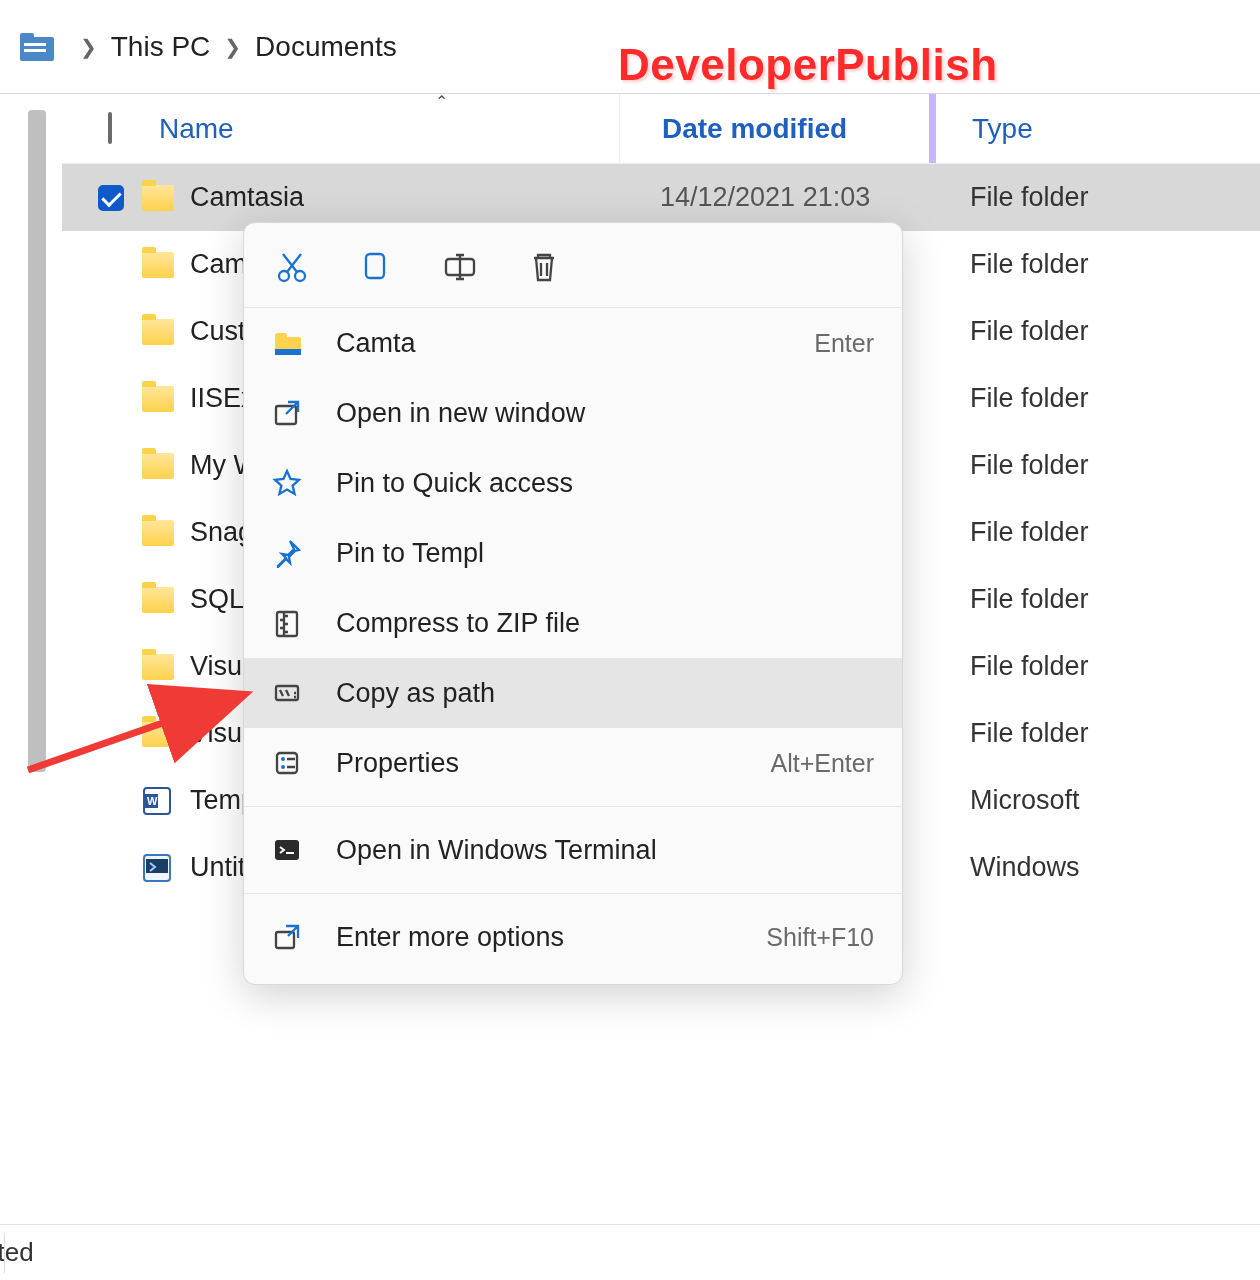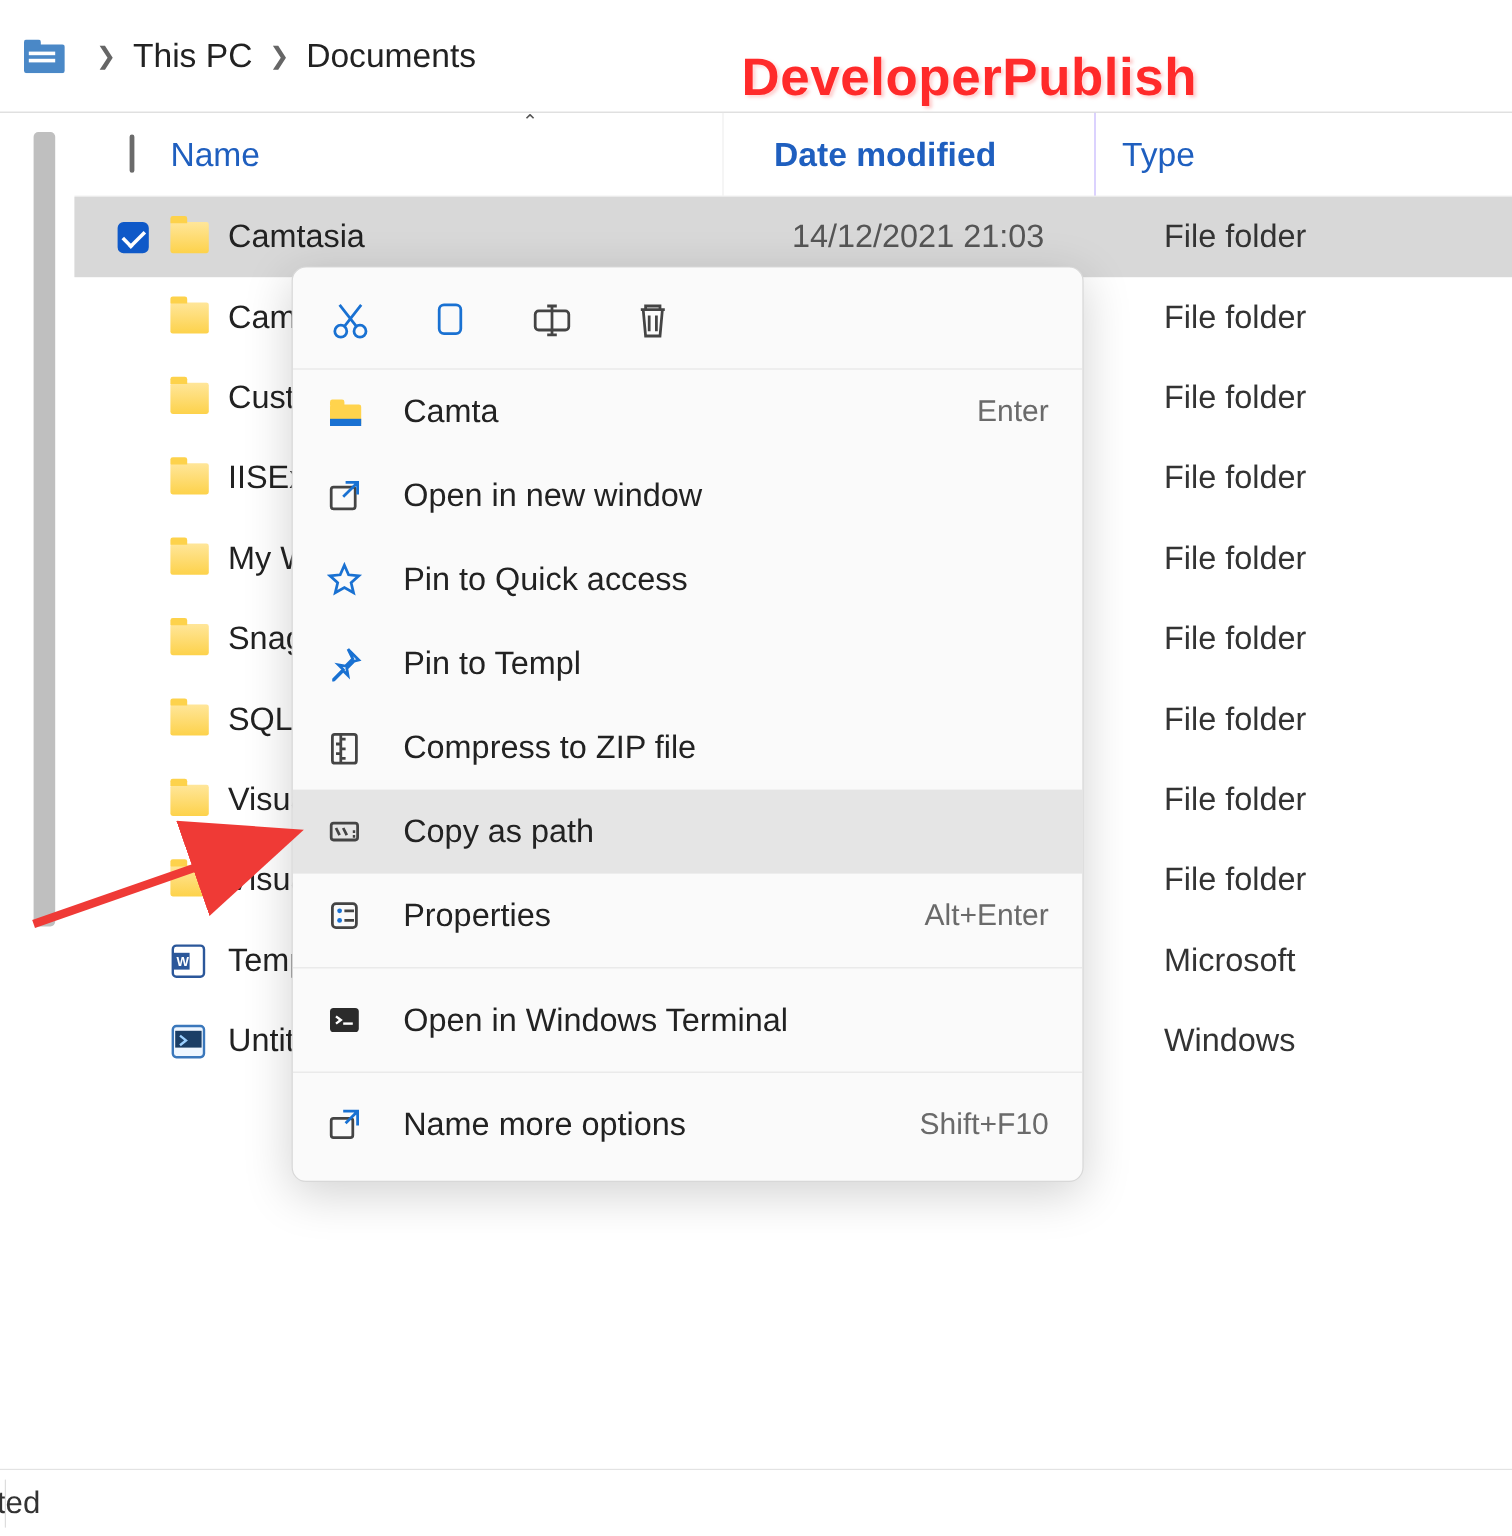--- a/index.html
+++ b/index.html
@@ -66,23 +66,23 @@
   content: "";
   position: absolute;
   left: 6px; top: 1px;
   width: 8px; height: 15px;
   border: solid #fff;
   border-width: 0 3px 3px 0;
   transform: rotate(45deg);
 }
 .col-name   { color: #1f5fbf; font-size: 28px; }
 .col-cell   { color: #1f5fbf; font-size: 28px; }
-.col-name-c { flex: 0 0 460px; }
+.col-name-c { flex: 0 0 460px; margin-left: 17px; }
 .col-date-c { flex: 0 0 310px; padding-left: 42px; border-left: 1px solid #eee; height: 100%; display:flex; align-items:center;font-weight:bold; }
-.col-type-c { flex: 1; padding-left: 22px; border-left: 1px solid #c4b5fd; height:100%; display:flex; align-items:center; }
+.col-type-c { flex: 1; padding-left: 36px; border-left: 7px solid #c4b5fd; height:100%; display:flex; align-items:center; }
 .sort-caret {
   position: absolute;
   left: 373px; top: -2px;
   font-size: 16px;
   color: #555;
 }
 
 .file-list {
   position: absolute;
   left: 62px; right: 0; top: 164px;
@@ -446,21 +446,21 @@
 
   <div class="ctx-sep"></div>
 
   <div class="ctx-item">
     <span class="ci-icon">
       <svg width="30" height="30" viewBox="0 0 30 30" fill="none" stroke="#444" stroke-width="2.3">
           <rect x="4" y="10" width="18" height="16" rx="2"></rect>
           <path d="M14 4 h12 v12 M26 4 L16 14" stroke="#1971d2"></path>
         </svg>
     </span>
-    <span class="ci-label">Name more options</span>
+    <span class="ci-label">Enter more options</span>
     <span class="ci-accel">Shift+F10</span>
   </div>
 </div>
 
 <svg class="arrow-svg" viewBox="0 0 260 150">
   <defs>
     <marker id="ah" markerWidth="14" markerHeight="12" refX="12" refY="6" orient="auto">
       <path d="M0 0 L14 6 L0 12 Z" fill="#ef3a36"></path>
     </marker>
   </defs>

